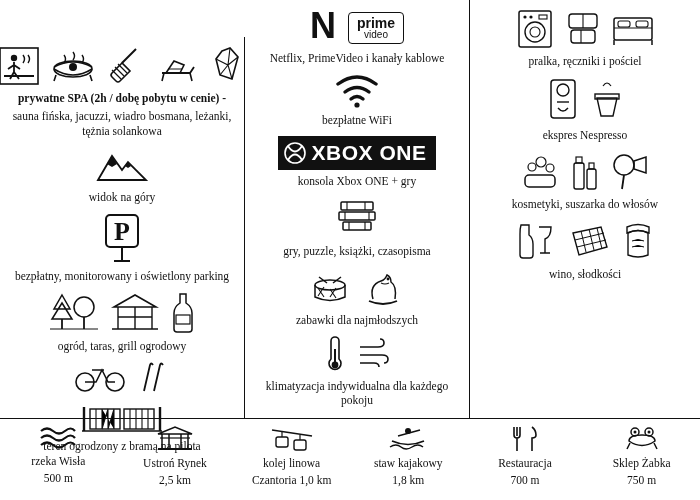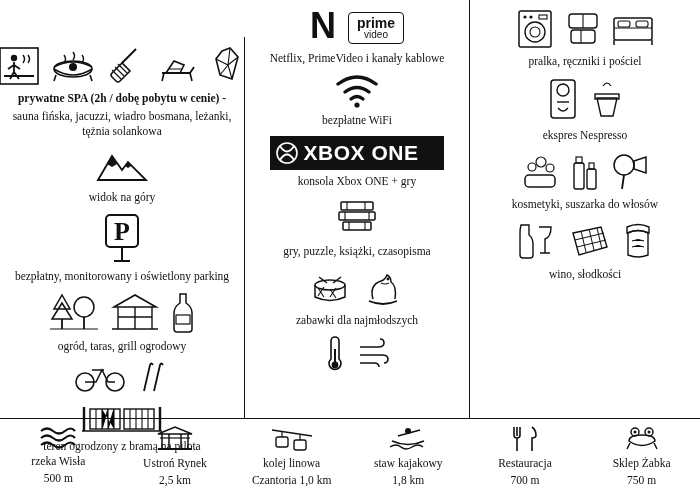--- a/index.html
+++ b/index.html
@@ -62,21 +62,21 @@
     background:#fff;border:1px solid #111;border-radius:4px;
     padding:3px 8px;text-align:center;line-height:1.0;
     font-family:"Liberation Sans", sans-serif;
   }
   .prime .p1{font-size:14px;font-weight:bold;display:block;}
   .prime .p2{font-size:10px;display:block;}
   .xbox{
     background:#111;color:#fff;
     font-family:"Liberation Sans", sans-serif;
     font-size:21px;font-weight:bold;letter-spacing:0.5px;
-    padding:5px 26px 5px 6px;
+    padding:5px 10px 5px 6px;
     display:flex;align-items:center;gap:6px;
   }
   .footer{
     border-top:1px solid #111;
     height:58px;
     display:flex;
     align-items:flex-start;
     justify-content:space-around;
     padding-top:6px;
     box-sizing:border-box;
@@ -323,20 +323,21 @@
             </svg>
           </span>
           <span>
             <svg width="36" height="40" viewBox="0 0 36 40">
               <path d="M4 12 L22 12 q6 0 6 -4 q0 -4 -4 -4" fill="none" stroke="#111" stroke-width="1.6"></path>
               <path d="M4 20 L26 20 q6 0 6 4 q0 4 -4 4" fill="none" stroke="#111" stroke-width="1.6"></path>
               <path d="M4 28 L18 28 q5 0 5 4" fill="none" stroke="#111" stroke-width="1.6"></path>
             </svg>
           </span>
         </div>
+        <div class="caption">klimatyzacja indywidualna dla każdego pokoju</div>
       </div>
     </div>
 
     <div class="col c3">
 
 
       <div class="block">
         <div class="icons">
           <span>
             <svg width="40" height="42" viewBox="0 0 40 42">

